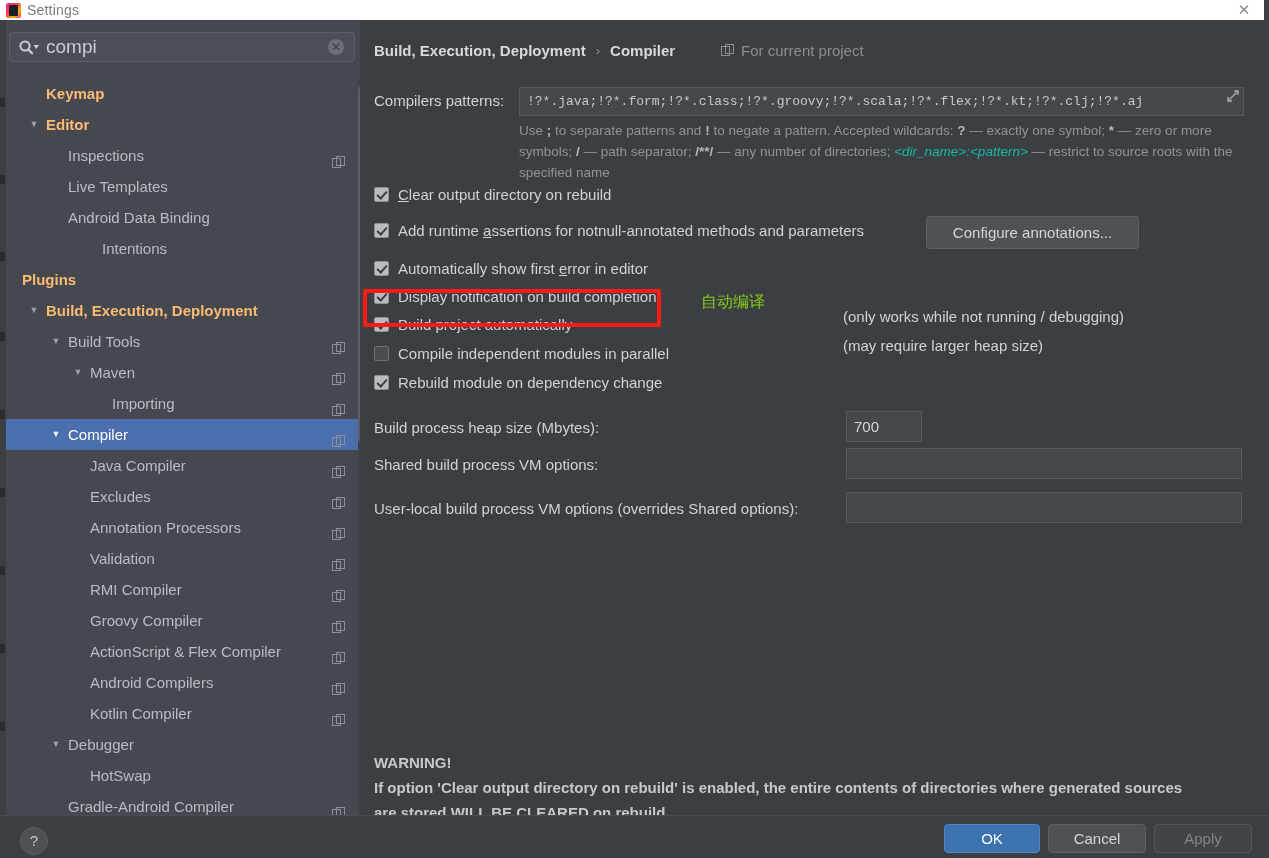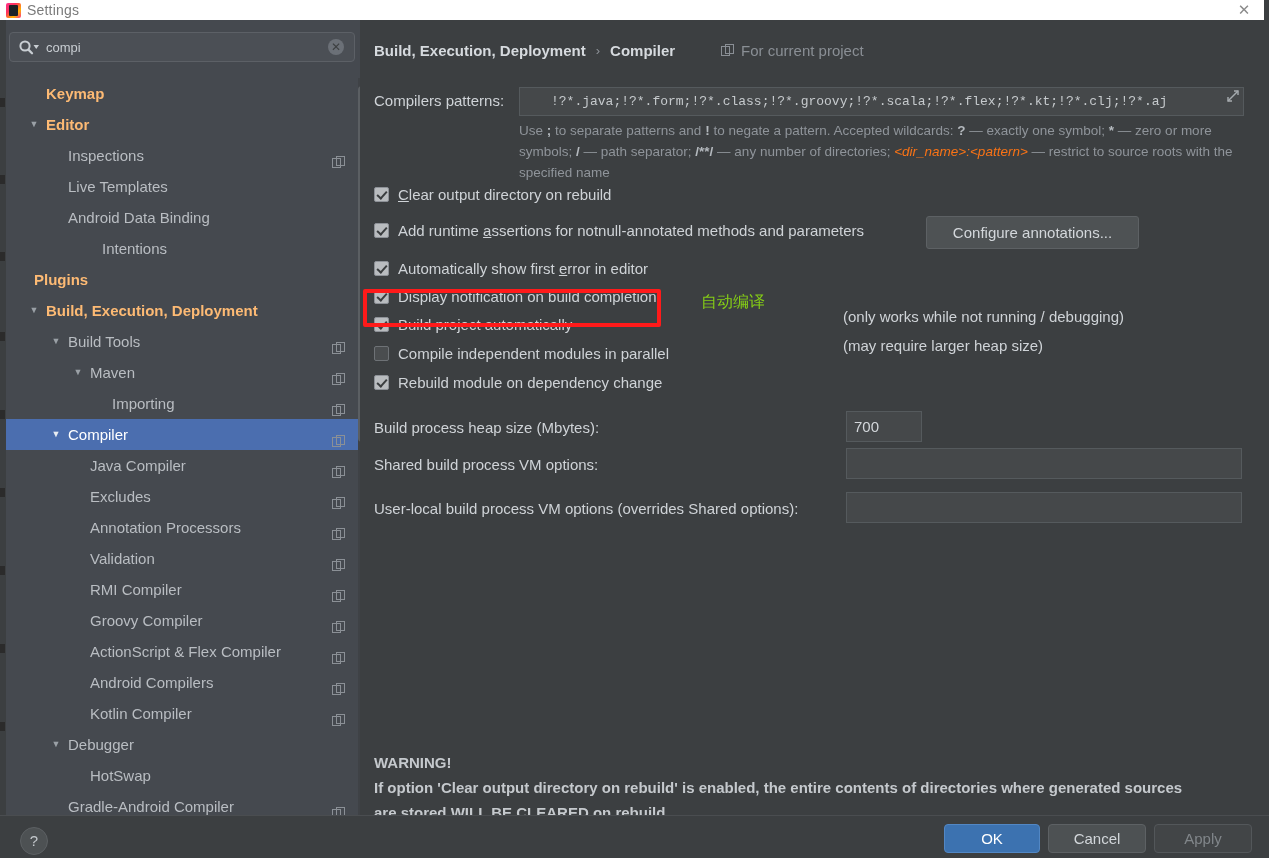--- a/index.html
+++ b/index.html
@@ -66,21 +66,21 @@
     width: 100%; height: 100%; box-sizing: border-box;
     background: #4b4f55; border: 1px solid #5c6066; border-radius: 4px;
     display: flex; align-items: center;
   }
   .search-ico {
     margin-left: 8px; margin-right: 2px; flex: 0 0 auto;
     display: flex; align-items: center;
   }
   .search-ico svg { display: block; }
   #search-value {
-    font-size: 13px; color: #c8cdd2; margin-left: 4px;
+    font-size: 19px; color: #c8cdd2; margin-left: 4px;
     flex: 1 1 auto; white-space: nowrap; overflow: hidden;
   }
   #search-clear {
     margin-right: 10px; width: 16px; height: 16px; border-radius: 50%;
     background: #6b7077; color: #3c3f41; font-size: 12px; line-height: 16px;
     text-align: center; font-family: "Liberation Sans", sans-serif;
     flex: 0 0 auto;
   }
   #tree {
     position: absolute; left: 0; top: 58px; width: 354px; height: 737px;
@@ -131,35 +131,35 @@
   }
   .copy-glyph i.b { left: 0; top: 2px; width: 9px; height: 10px; }
   .copy-glyph i.f { left: 4px; top: 0; width: 9px; height: 10px; background: transparent; }
   
   #res-label {
     position: absolute; left: 14px; top: 72px; font-size: 15px; color: #cfd3d7;
   }
   #res-field {
     position: absolute; left: 159px; top: 67px; width: 725px; height: 29px;
     box-sizing: border-box; background: #45484a; border: 1px solid #555a5d;
-    display: flex; align-items: center; padding-left: 24px;
+    display: flex; align-items: center;
   }
   #res-value {
     font-family: "Liberation Mono", monospace; font-size: 13px; color: #c6cacd;
     margin-left: 7px; white-space: nowrap; overflow: hidden; flex: 1 1 auto;
   }
   #res-expand {
     width: 20px; height: 100%; flex: 0 0 auto; position: relative; color: #a6abaf;
   }
   #res-hint {
     position: absolute; left: 159px; top: 100px; width: 726px;
     font-size: 13.5px; color: #8f949a; line-height: 21px;
   }
   #res-hint b { color: #b4b9be; font-weight: bold; }
-  #res-hint i { font-style: italic; color: #f97316; }
+  #res-hint i { font-style: italic; color: #14b8a6; }
   
   .cb-row {
     position: absolute; left: 14px; display: flex; align-items: center;
     font-size: 15px; color: #cfd3d7; white-space: nowrap;
   }
   .cbox {
     width: 15px; height: 15px; box-sizing: border-box; flex: 0 0 auto;
     border: 1px solid #8d9197; background: #b9bcbf; border-radius: 2px;
     position: relative; margin-right: 9px;
   }
@@ -272,21 +272,21 @@
       </div>
     </div>
 
     <div id="tree">
         <div class="tree-row bold"><span class="lbl" style="margin-left: 40px;">Keymap</span></div>
         <div class="tree-row bold"><span class="arrow" style="left: 20px;">▼</span><span class="lbl" style="margin-left: 40px;">Editor</span></div>
         <div class="tree-row"><span class="lbl" style="margin-left: 62px;">Inspections</span><span class="copyico"><span class="copy-glyph" style="color:#8b9096"><i class="b"></i><i class="f"></i></span></span></div>
         <div class="tree-row"><span class="lbl" style="margin-left: 62px;">Live Templates</span></div>
         <div class="tree-row"><span class="lbl" style="margin-left: 62px;">Android Data Binding</span></div>
         <div class="tree-row"><span class="lbl" style="margin-left: 96px;">Intentions</span></div>
-        <div class="tree-row bold"><span class="lbl" style="margin-left: 28px;">Plugins</span></div>
+        <div class="tree-row bold"><span class="lbl" style="margin-left: 16px;">Plugins</span></div>
         <div class="tree-row bold"><span class="arrow" style="left: 20px;">▼</span><span class="lbl" style="margin-left: 40px;">Build, Execution, Deployment</span></div>
         <div class="tree-row"><span class="arrow" style="left: 42px;">▼</span><span class="lbl" style="margin-left: 62px;">Build Tools</span><span class="copyico"><span class="copy-glyph" style="color:#8b9096"><i class="b"></i><i class="f"></i></span></span></div>
         <div class="tree-row"><span class="arrow" style="left: 64px;">▼</span><span class="lbl" style="margin-left: 84px;">Maven</span><span class="copyico"><span class="copy-glyph" style="color:#8b9096"><i class="b"></i><i class="f"></i></span></span></div>
         <div class="tree-row"><span class="lbl" style="margin-left: 106px;">Importing</span><span class="copyico"><span class="copy-glyph" style="color:#8b9096"><i class="b"></i><i class="f"></i></span></span></div>
         <div class="tree-row sel"><span class="arrow" style="left: 42px;">▼</span><span class="lbl" style="margin-left: 62px;">Compiler</span><span class="copyico"><span class="copy-glyph" style="color:#8b9096"><i class="b"></i><i class="f"></i></span></span></div>
         <div class="tree-row"><span class="lbl" style="margin-left: 84px;">Java Compiler</span><span class="copyico"><span class="copy-glyph" style="color:#8b9096"><i class="b"></i><i class="f"></i></span></span></div>
         <div class="tree-row"><span class="lbl" style="margin-left: 84px;">Excludes</span><span class="copyico"><span class="copy-glyph" style="color:#8b9096"><i class="b"></i><i class="f"></i></span></span></div>
         <div class="tree-row"><span class="lbl" style="margin-left: 84px;">Annotation Processors</span><span class="copyico"><span class="copy-glyph" style="color:#8b9096"><i class="b"></i><i class="f"></i></span></span></div>
         <div class="tree-row"><span class="lbl" style="margin-left: 84px;">Validation</span><span class="copyico"><span class="copy-glyph" style="color:#8b9096"><i class="b"></i><i class="f"></i></span></span></div>
         <div class="tree-row"><span class="lbl" style="margin-left: 84px;">RMI Compiler</span><span class="copyico"><span class="copy-glyph" style="color:#8b9096"><i class="b"></i><i class="f"></i></span></span></div>

